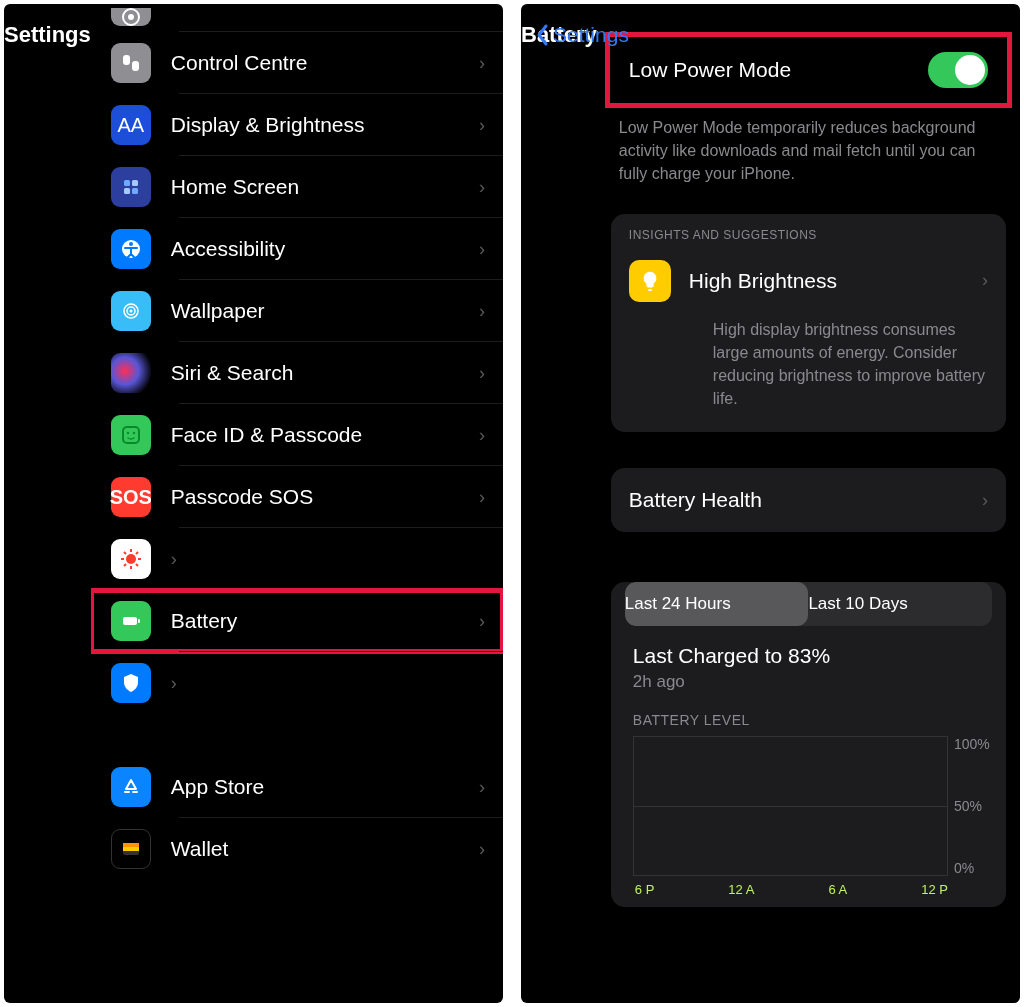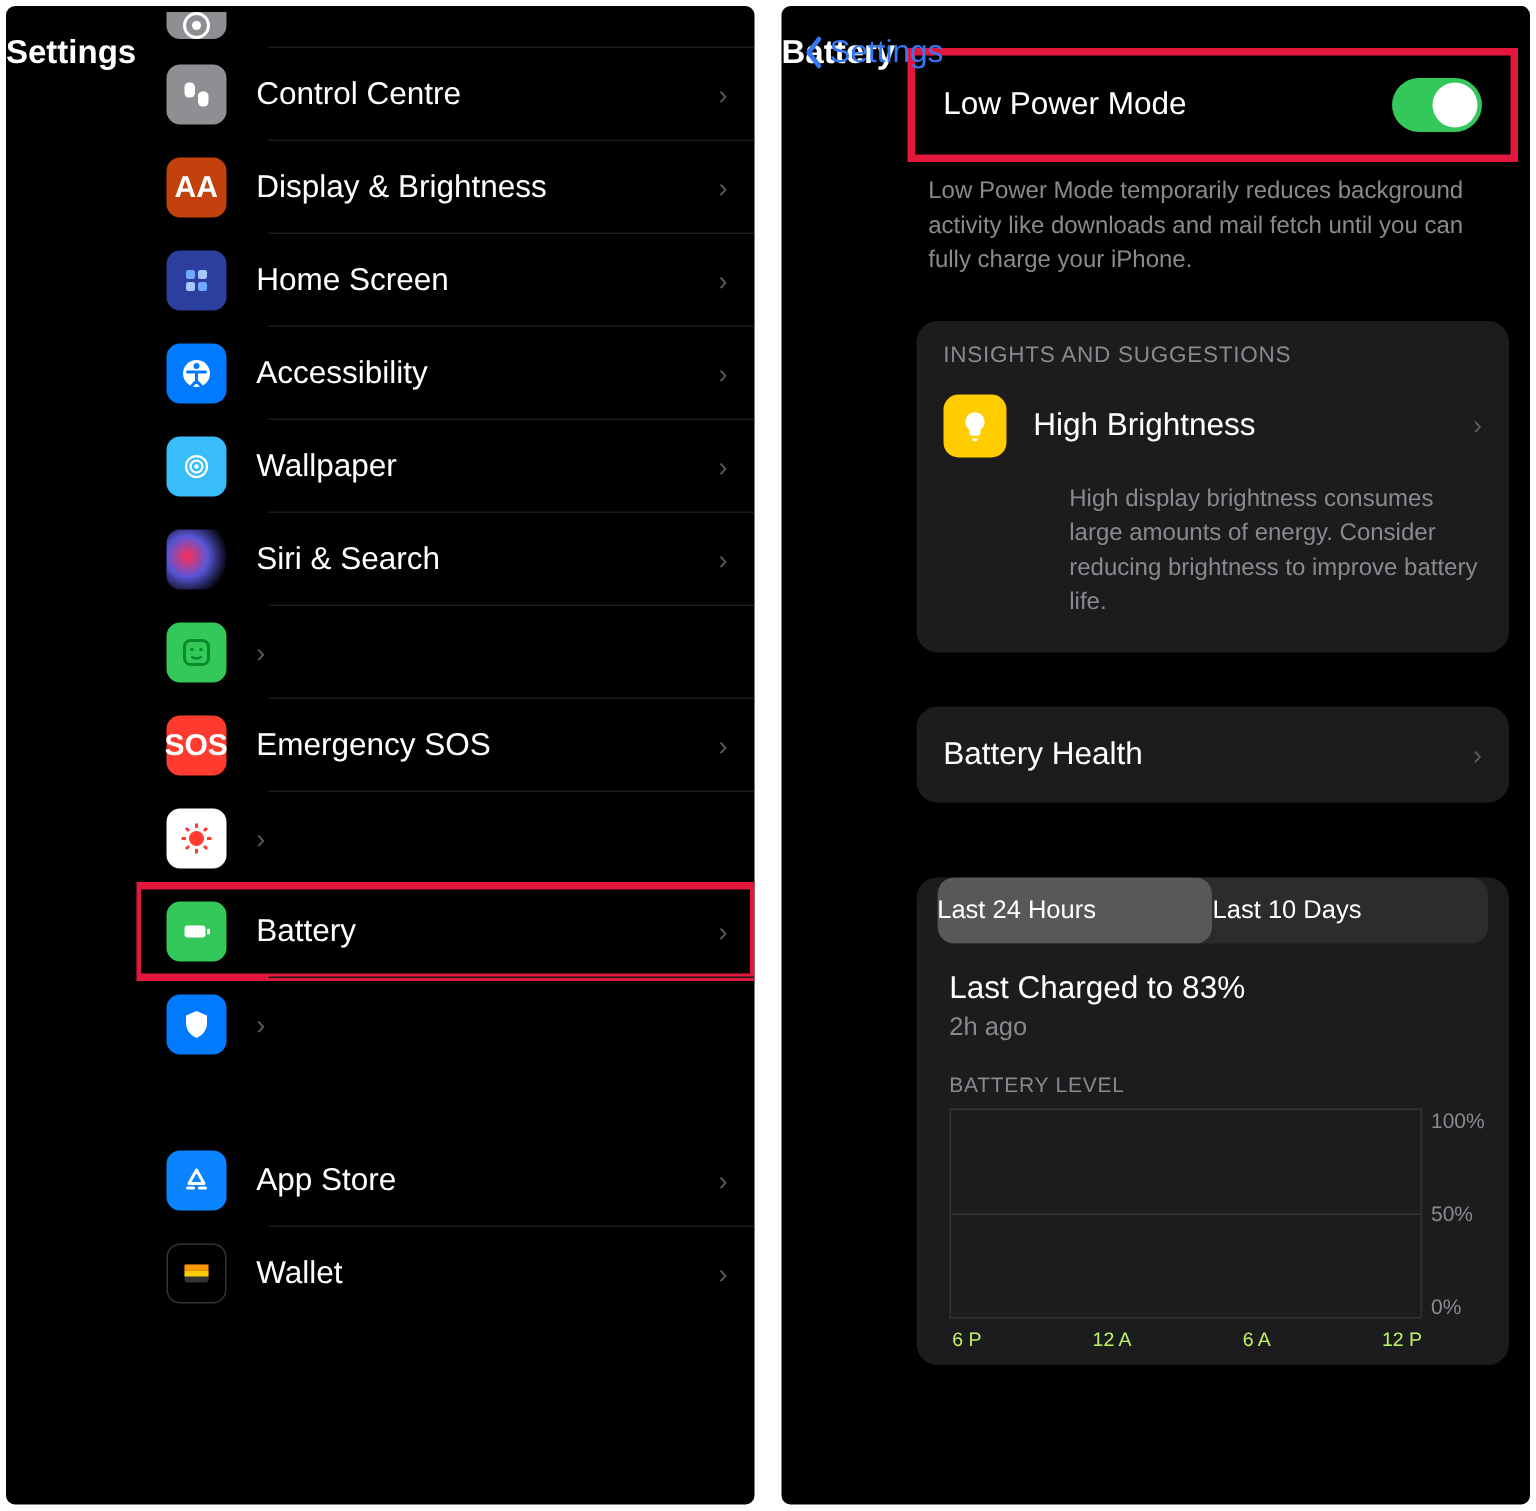--- a/index.html
+++ b/index.html
@@ -80,21 +80,21 @@
     font-size: 18px;
   }
   .group-gap { height: 42px; }
   .highlight-red {
     outline: 5px solid #e3173e;
     outline-offset: -3px;
   }
   
   .ic-general   { background:#8e8e93; }
   .ic-control   { background:#8e8e93; }
-  .ic-display   { background:#c2410c; color:#fff; font-weight:700; font-size:16px;}
+  .ic-display   { background:#1d4ed8; color:#fff; font-weight:400; font-size:16px;}
   .ic-home      { background:#2c3e9e; }
   .ic-access    { background:#007aff; }
   .ic-wallpaper { background:#38bdf8; }
   .ic-siri      { background:radial-gradient(circle at 35% 45%, #ff2d55 0%, #5856d6 40%, #000 80%); }
   .ic-faceid    { background:#34c759; }
   .ic-sos       { background:#ff3b30; color:#fff; font-weight:700; font-size:15px;}
   .ic-exposure  { background:#fff; color:#ff3b30; }
   .ic-battery   { background:#34c759; }
   .ic-privacy   { background:#007aff; }
   .ic-appstore  { background:#0a84ff; }
@@ -120,21 +120,21 @@
     font-size:16px; line-height:1.45;
     color:#8a8a8e;
   }
   .card {
     margin: 0 14px;
     background:#1c1c1e;
     border-radius:14px;
   }
   .card-header{
     padding:14px 18px 8px;
-    font-size:15px;
+    font-size:12px;
     letter-spacing:0.5px;
     color:#8a8a8e;
   }
   .insight-row{
     display:flex; align-items:center;
     padding:10px 18px;
   }
   .insight-row .icon{
     width:42px;height:42px;border-radius:10px;
     margin-right:18px; flex-shrink:0;
@@ -267,26 +267,27 @@
       </div>
       <div class="row">
         <div class="icon ic-faceid">
           <svg width="24" height="24" viewBox="0 0 24 24">
             <rect x="4" y="4" width="16" height="16" rx="4" fill="none" stroke="#088a2b" stroke-width="2"></rect>
             <circle cx="9" cy="10" r="1.2" fill="#088a2b"></circle>
             <circle cx="15" cy="10" r="1.2" fill="#088a2b"></circle>
             <path d="M9 15q3 2 6 0" stroke="#088a2b" stroke-width="1.5" fill="none" stroke-linecap="round"></path>
           </svg>
         </div>
+        <div class="label">Face ID &amp; Passcode</div>
         <div class="chev">›</div>
         <div class="sep"></div>
       </div>
       <div class="row">
         <div class="icon ic-sos">SOS</div>
-        <div class="label">Emergency SOS</div>
+        <div class="label">Passcode SOS</div>
         <div class="chev">›</div>
         <div class="sep"></div>
       </div>
       <div class="row">
         <div class="icon ic-exposure">
           <svg width="24" height="24" viewBox="0 0 24 24">
             <circle cx="12" cy="12" r="5" fill="#ff3b30"></circle>
             <g stroke="#ff3b30" stroke-width="2">
               <line x1="12" y1="2" x2="12" y2="5"></line>
               <line x1="12" y1="19" x2="12" y2="22"></line>

